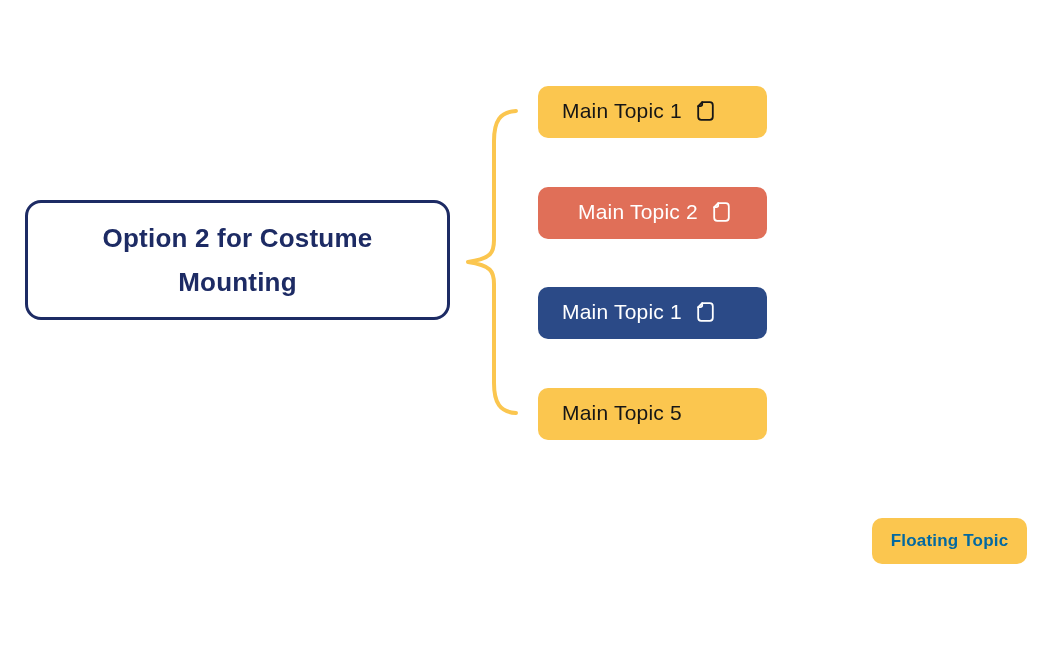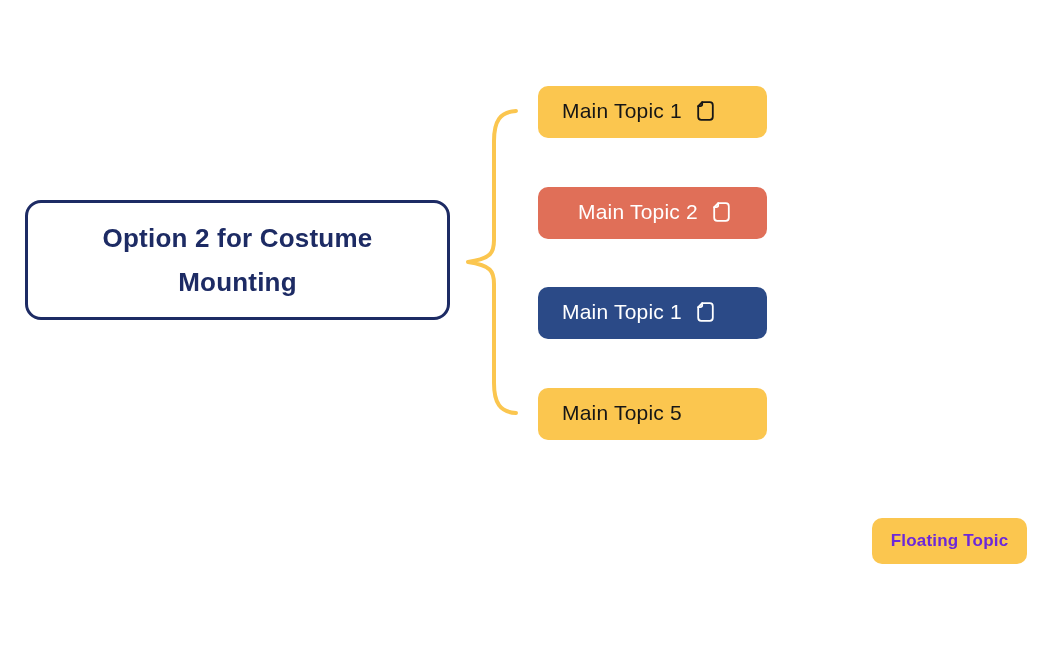--- a/index.html
+++ b/index.html
@@ -79,21 +79,21 @@
     width: 155px;
     height: 46px;
     background: #FBC64F;
     border-radius: 10px;
     display: flex;
     align-items: center;
     justify-content: center;
     font-size: 17px;
     font-weight: 600;
     letter-spacing: 0.2px;
-    color: #6d28d9;
+    color: #0369a1;
   }
 </style>
 </head>
 <body>
 
 <div class="canvas">
 
   <svg class="brace-svg" width="1050" height="650" viewBox="0 0 1050 650">
     <path d="M 516 111
              C 500 112 494 121 494 141

